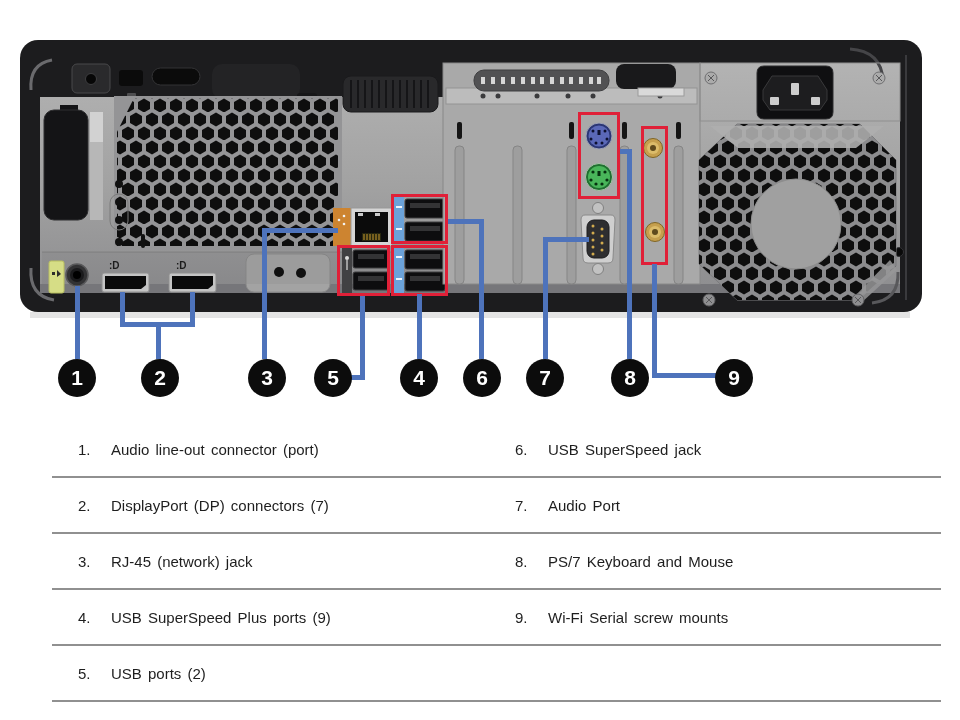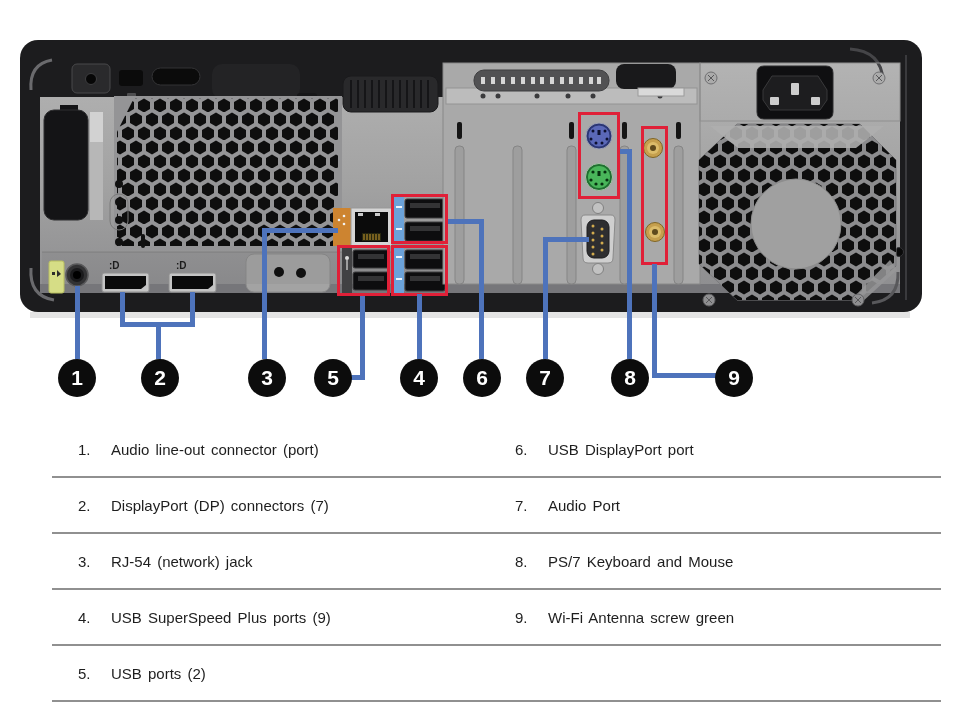--- a/index.html
+++ b/index.html
@@ -354,51 +354,51 @@
 <div class="badge" style="left:715px;">9</div>
 
 <div class="legend">
   <div class="lrow">
     <div class="lcell lc">
       <span class="lnum">1.</span>
       <span>Audio line-out connector (port)</span>
     </div>
     <div class="lcell rc">
       <span class="lnum">6.</span>
-      <span>USB DisplayPort port</span>
+      <span>USB SuperSpeed jack</span>
     </div>
   </div>
   <div class="lrow">
     <div class="lcell lc">
       <span class="lnum">2.</span>
       <span>DisplayPort (DP) connectors (7)</span>
     </div>
     <div class="lcell rc">
       <span class="lnum">7.</span>
       <span>Audio Port</span>
     </div>
   </div>
   <div class="lrow">
     <div class="lcell lc">
       <span class="lnum">3.</span>
-      <span>RJ-54 (network) jack</span>
+      <span>RJ-45 (network) jack</span>
     </div>
     <div class="lcell rc">
       <span class="lnum">8.</span>
       <span>PS/7 Keyboard and Mouse</span>
     </div>
   </div>
   <div class="lrow">
     <div class="lcell lc">
       <span class="lnum">4.</span>
       <span>USB SuperSpeed Plus ports (9)</span>
     </div>
     <div class="lcell rc">
       <span class="lnum">9.</span>
-      <span>Wi-Fi Antenna screw green</span>
+      <span>Wi-Fi Serial screw mounts</span>
     </div>
   </div>
   <div class="lrow">
     <div class="lcell lc">
       <span class="lnum">5.</span>
       <span>USB ports (2)</span>
     </div>
     <div class="lcell rc"></div>
   </div>
 </div>

